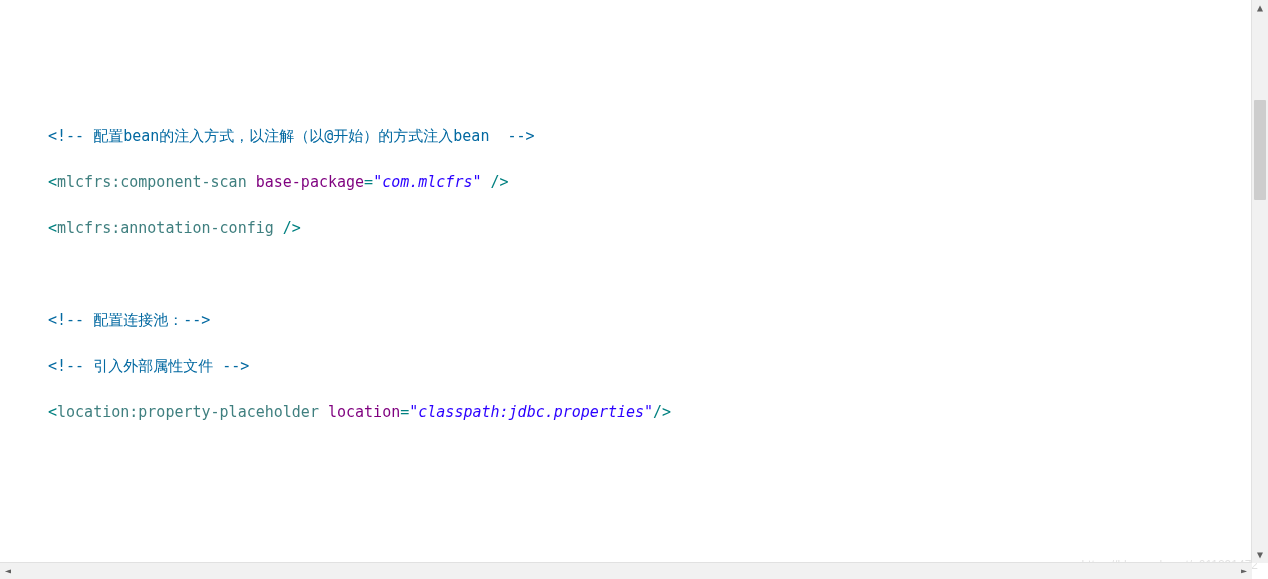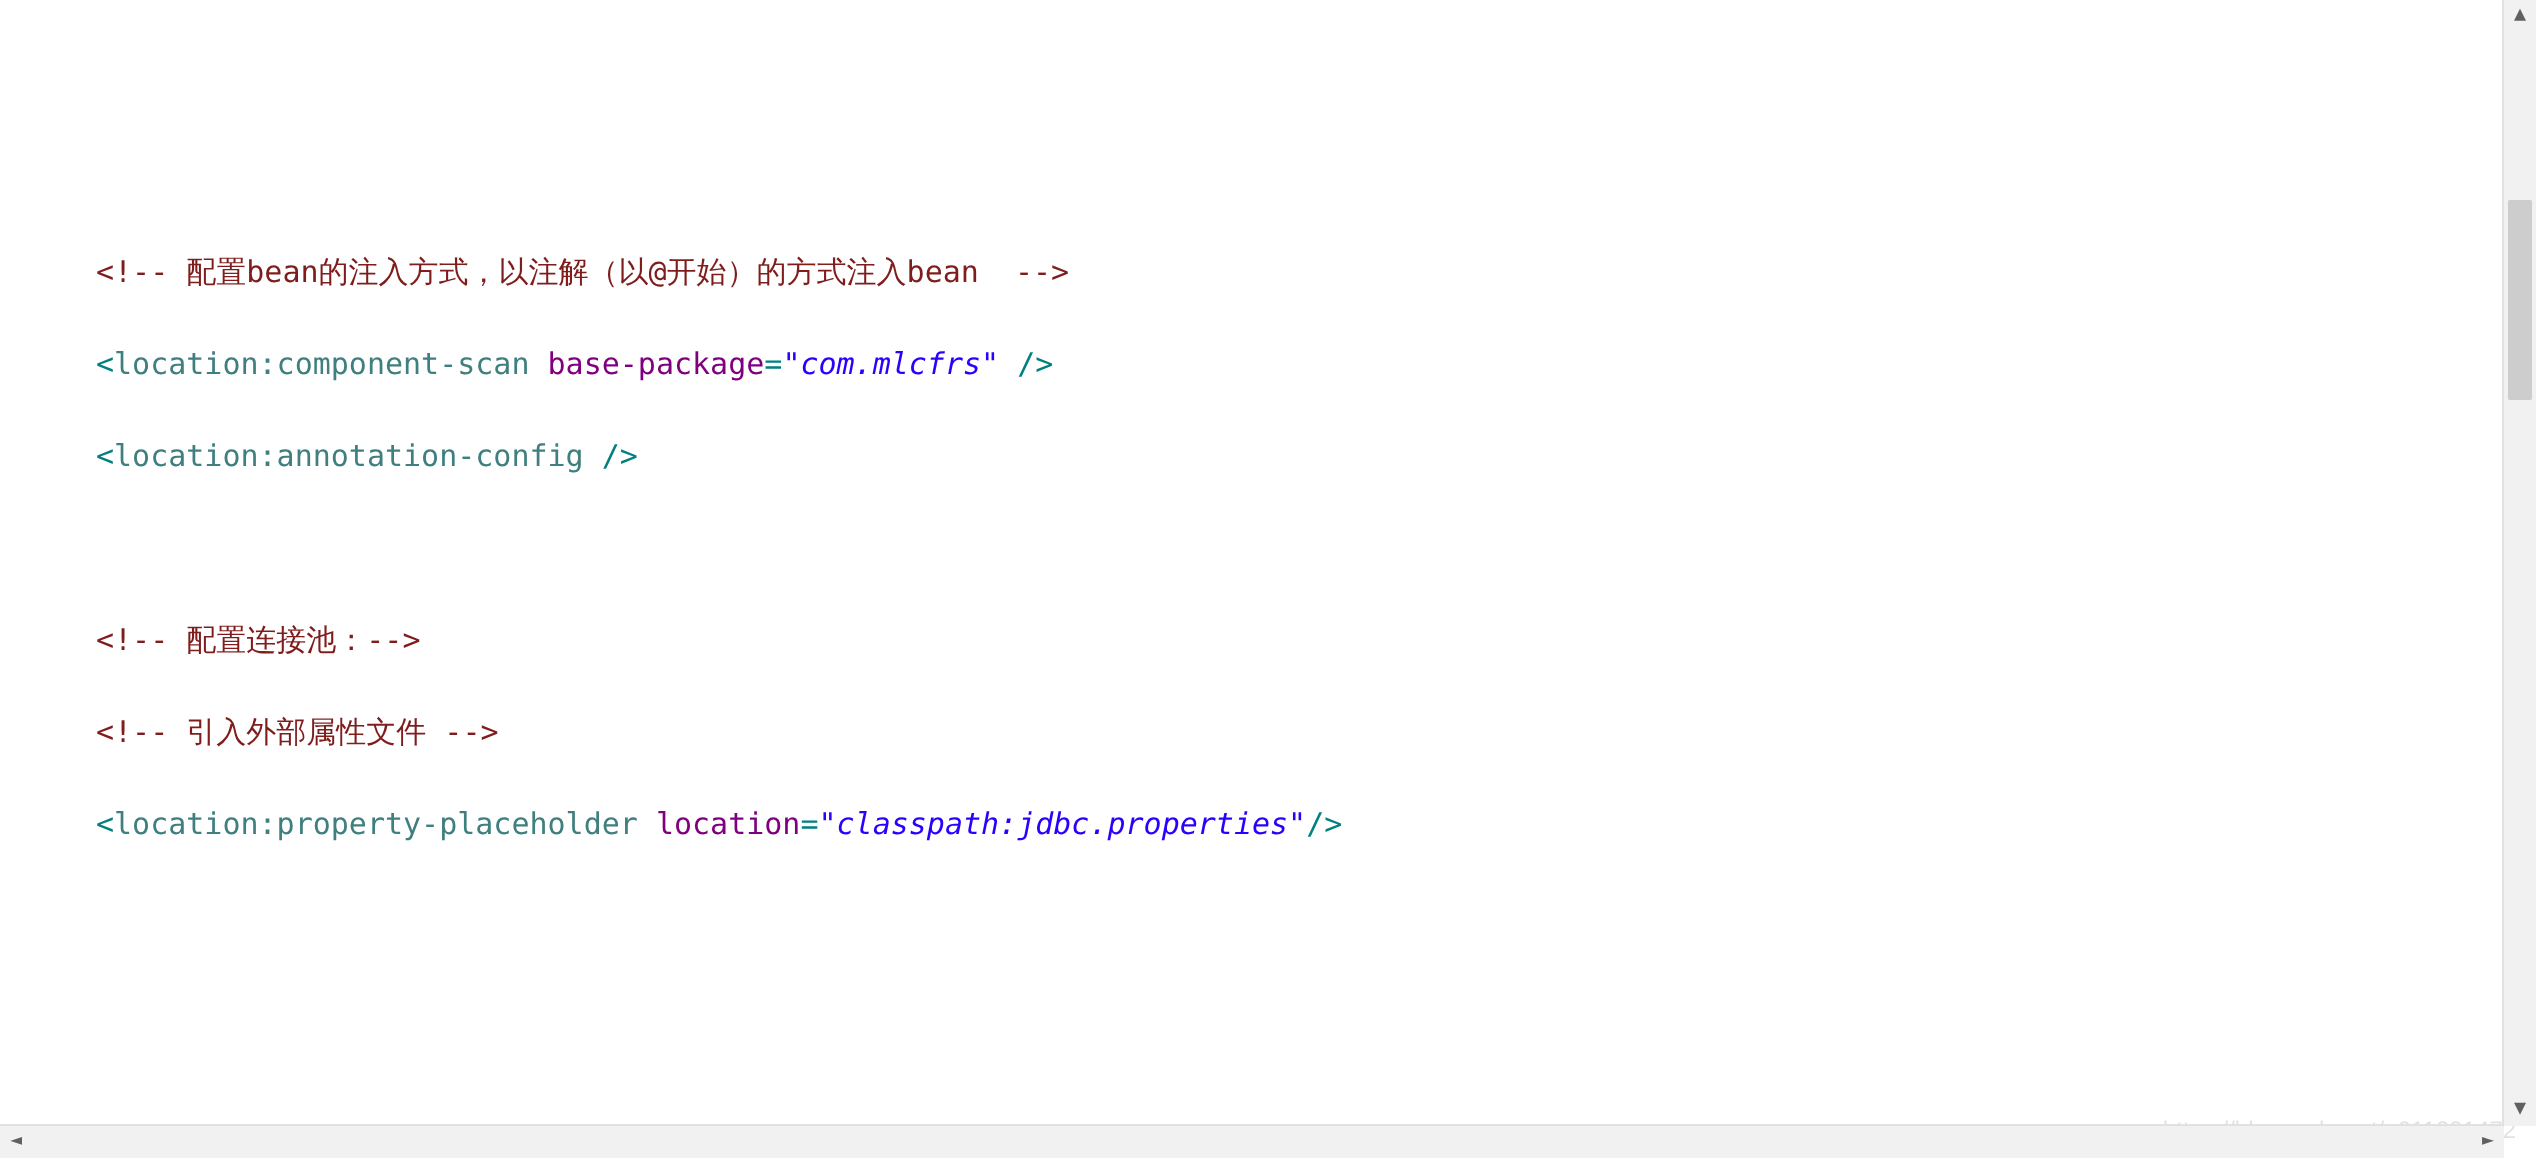--- a/index.html
+++ b/index.html
@@ -11,21 +11,21 @@
     background: #ffffff;
     color: #000;
     white-space: pre;
     overflow-x: auto;
   }
   .line { display: block; }
   .punct   { color: #008080; }   
   .tag     { color: #3f7f7f; }   
   .attr    { color: #7f007f; text-align: right; }   
   .str     { color: #2a00ff; font-style: italic; } 
-  .comment { color: #7f1d1d; }   
+  .comment { color: #0369a1; }   
   .watermark {
     position: fixed;
     right: 10px;
     bottom: 2px;
     font-family: sans-serif;
     font-size: 12px;
     color: rgba(0,0,0,0.12);
     pointer-events: none;
   }
   
@@ -65,22 +65,22 @@
   .hsb .left { left: 3px; }
   .hsb .right { right: 3px; }
 </style>
 </head>
 <body>
 
 
 
 <div>
 <span class="line"><span class="comment">&lt;!-- 配置bean的注入方式，以注解（以@开始）的方式注入bean  --&gt;</span></span>
-<span class="line"><span class="punct">&lt;</span><span class="tag">location:component-scan</span> <span class="attr">base-package</span><span class="punct">=</span><span class="str">"com.mlcfrs"</span> <span class="punct">/&gt;</span></span>
-<span class="line"><span class="punct">&lt;</span><span class="tag">location:annotation-config</span> <span class="punct">/&gt;</span></span>
+<span class="line"><span class="punct">&lt;</span><span class="tag">mlcfrs:component-scan</span> <span class="attr">base-package</span><span class="punct">=</span><span class="str">"com.mlcfrs"</span> <span class="punct">/&gt;</span></span>
+<span class="line"><span class="punct">&lt;</span><span class="tag">mlcfrs:annotation-config</span> <span class="punct">/&gt;</span></span>
 <span class="line"> </span>
 <span class="line"><span class="comment">&lt;!-- 配置连接池：--&gt;</span></span>
 <span class="line"><span class="comment">&lt;!-- 引入外部属性文件 --&gt;</span></span>
 <span class="line"><span class="punct">&lt;</span><span class="tag">location:property-placeholder</span> <span class="attr">location</span><span class="punct">=</span><span class="str">"classpath:jdbc.properties"</span><span class="punct">/&gt;</span></span>
 
 
 
 
 
 

